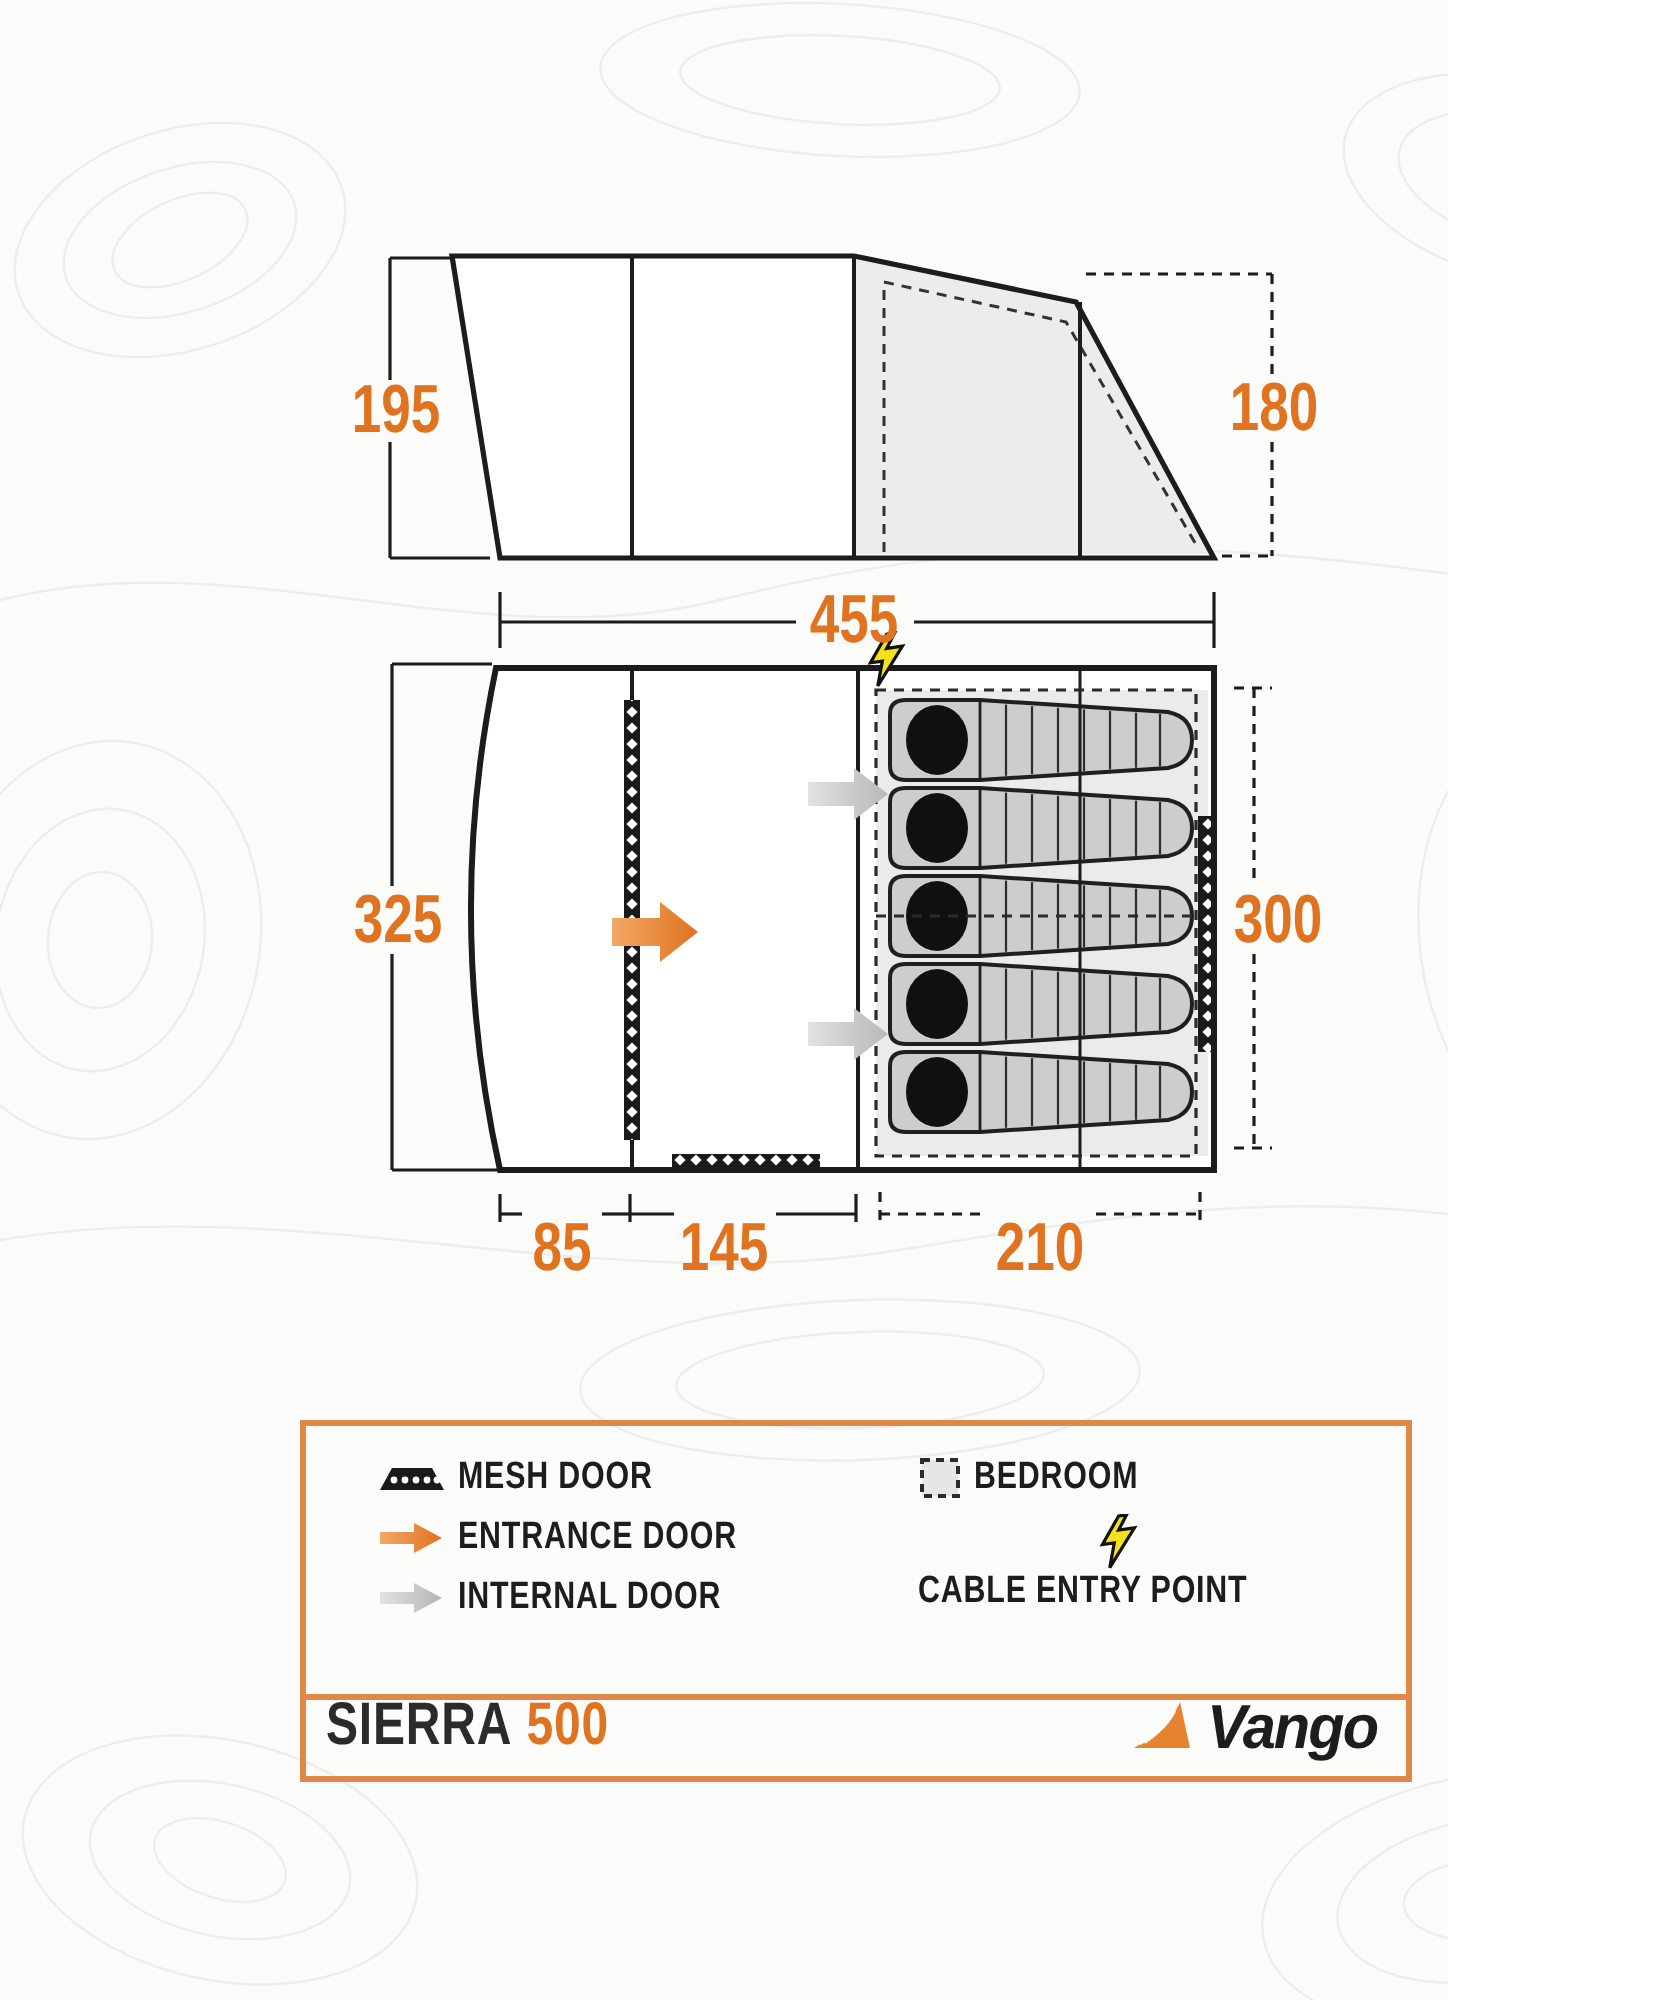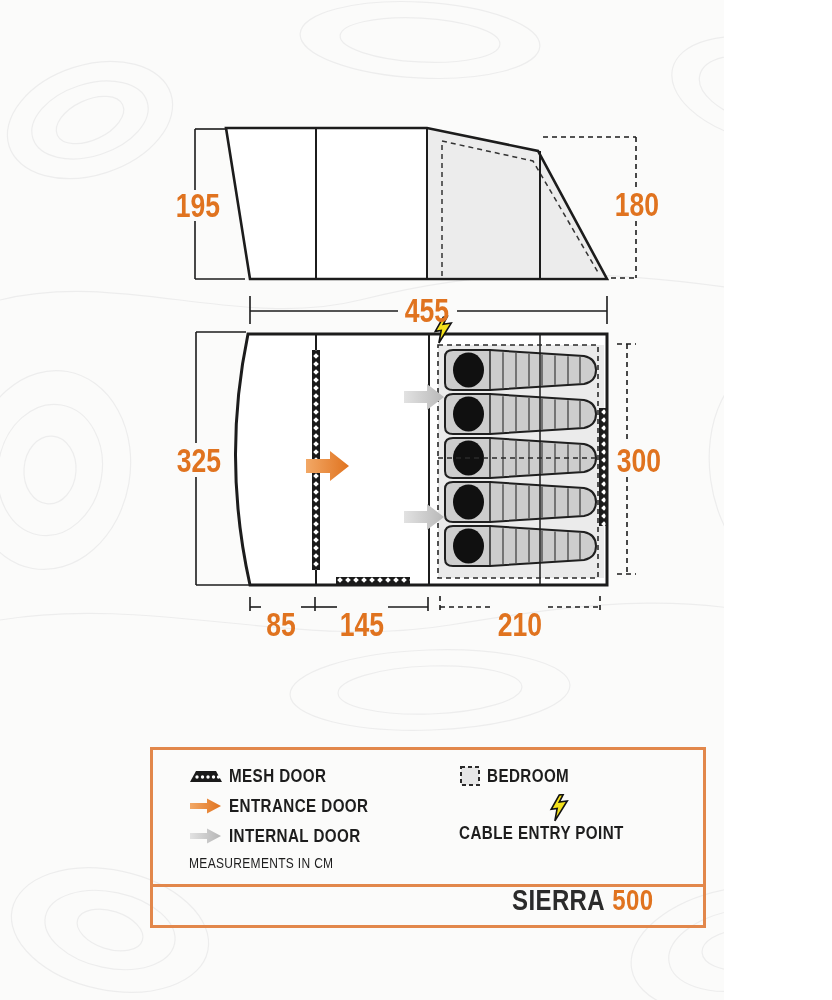--- a/index.html
+++ b/index.html
@@ -9,38 +9,38 @@
   }
   .layer{position:absolute;left:0;top:0;}
   
   .dim{
     position:absolute;color:#e0731f;font-weight:700;font-size:34px;line-height:1;
     transform:translate(-50%,-50%) scaleX(.78);transform-origin:center;
     letter-spacing:0px;white-space:nowrap;
   }
   
   .legend-box{
-    position:absolute;left:150px;top:747px;width:556px;height:181px;
+    position:absolute;left:150px;top:710px;width:556px;height:181px;
     border:3px solid #e2874b;box-sizing:border-box;
   }
   .lrow{position:absolute;display:flex;align-items:center;height:24px;}
   .licon{width:40px;display:flex;justify-content:flex-start;align-items:center;}
   .licon-r{width:28px;display:flex;justify-content:flex-start;align-items:center;}
   .ltext{
     font-size:19px;font-weight:700;color:#1d1d1d;letter-spacing:.5px;
     display:inline-block;transform:scaleX(.8);transform-origin:0 50%;white-space:nowrap;
   }
   .lnote{
     font-size:15px;font-weight:400;color:#1d1d1d;letter-spacing:.4px;
     display:inline-block;transform:scaleX(.8);transform-origin:0 50%;white-space:nowrap;
   }
   .legend-footer{
     position:absolute;left:0;right:0;bottom:0;height:41px;
     border-top:3px solid #e2874b;display:flex;align-items:center;
-    justify-content:flex-end;padding:0 14px 12px 10px;box-sizing:border-box;
+    justify-content:space-between;padding:0 14px 12px 10px;box-sizing:border-box;
   }
   .model{display:flex;align-items:baseline;gap:9px;font-size:30px;font-weight:700;
     transform:scaleX(.8);transform-origin:0 50%;letter-spacing:.5px;}
   .model .mname{color:#2b2b2b;}
   .model .mnum{color:#e0731f;}
   .brand{display:flex;align-items:flex-end;gap:2px;}
   .brand-text{
     font-size:31px;font-weight:700;font-style:italic;color:#1d1d1b;
     letter-spacing:-1px;line-height:.85;transform:scaleX(.96);transform-origin:100% 50%;
   }
@@ -235,23 +235,20 @@
               <linearGradient id="lgg" x1="0" y1="0" x2="1" y2="0">
             <stop offset="0" stop-color="#e2e2e2"></stop>
                 <stop offset="1" stop-color="#b5b5b5"></stop>
           </linearGradient>
             </defs>
         </svg>
       </span>
       <span class="ltext">INTERNAL DOOR</span>
     </div>
 
-    <div class="lrow" style="left:36px;top:102px;height:20px;">
-      <span class="lnote">MEASUREMENTS IN CM</span>
-    </div>
 
     <div class="lrow" style="left:306px;top:14px;align-items:center;">
       <span class="licon-r">
         <svg width="22" height="22">
           <rect x="2" y="2" width="18" height="18" fill="#e6e6e6" stroke="#2a2a2a" stroke-width="2" stroke-dasharray="4,3"></rect>
         </svg>
       </span>
       <span class="ltext">BEDROOM</span>
     </div>
 
@@ -262,16 +259,25 @@
         </svg>
       </span>
       <span class="ltext">CABLE ENTRY POINT</span>
     </div>
 
     <div class="legend-footer">
       <div class="model">
         <span class="mname">SIERRA</span>
         <span class="mnum">500</span>
       </div>
+      <div class="brand">
+        <svg width="34" height="28" viewBox="0 0 34 28">
+          <path d="M26,2 C22,12 12,20 3,25 L31,25 Z" fill="#e5832f"></path>
+          <path d="M22,9 C18,15 11,20 6,23" stroke="#ffffff" stroke-width="1.3" fill="none"></path>
+          <path d="M23.5,6.5 C20,13 13,19 8,22" stroke="#ffffff" stroke-width="1.1" fill="none"></path>
+          <path d="M20.5,11.5 C17,16 12,20 8.5,22.5" stroke="#ffffff" stroke-width="1" fill="none"></path>
+        </svg>
+        <span class="brand-text">Vango</span>
+      </div>
     </div>
   </div>
 
 </div>
 
 </body></html>

